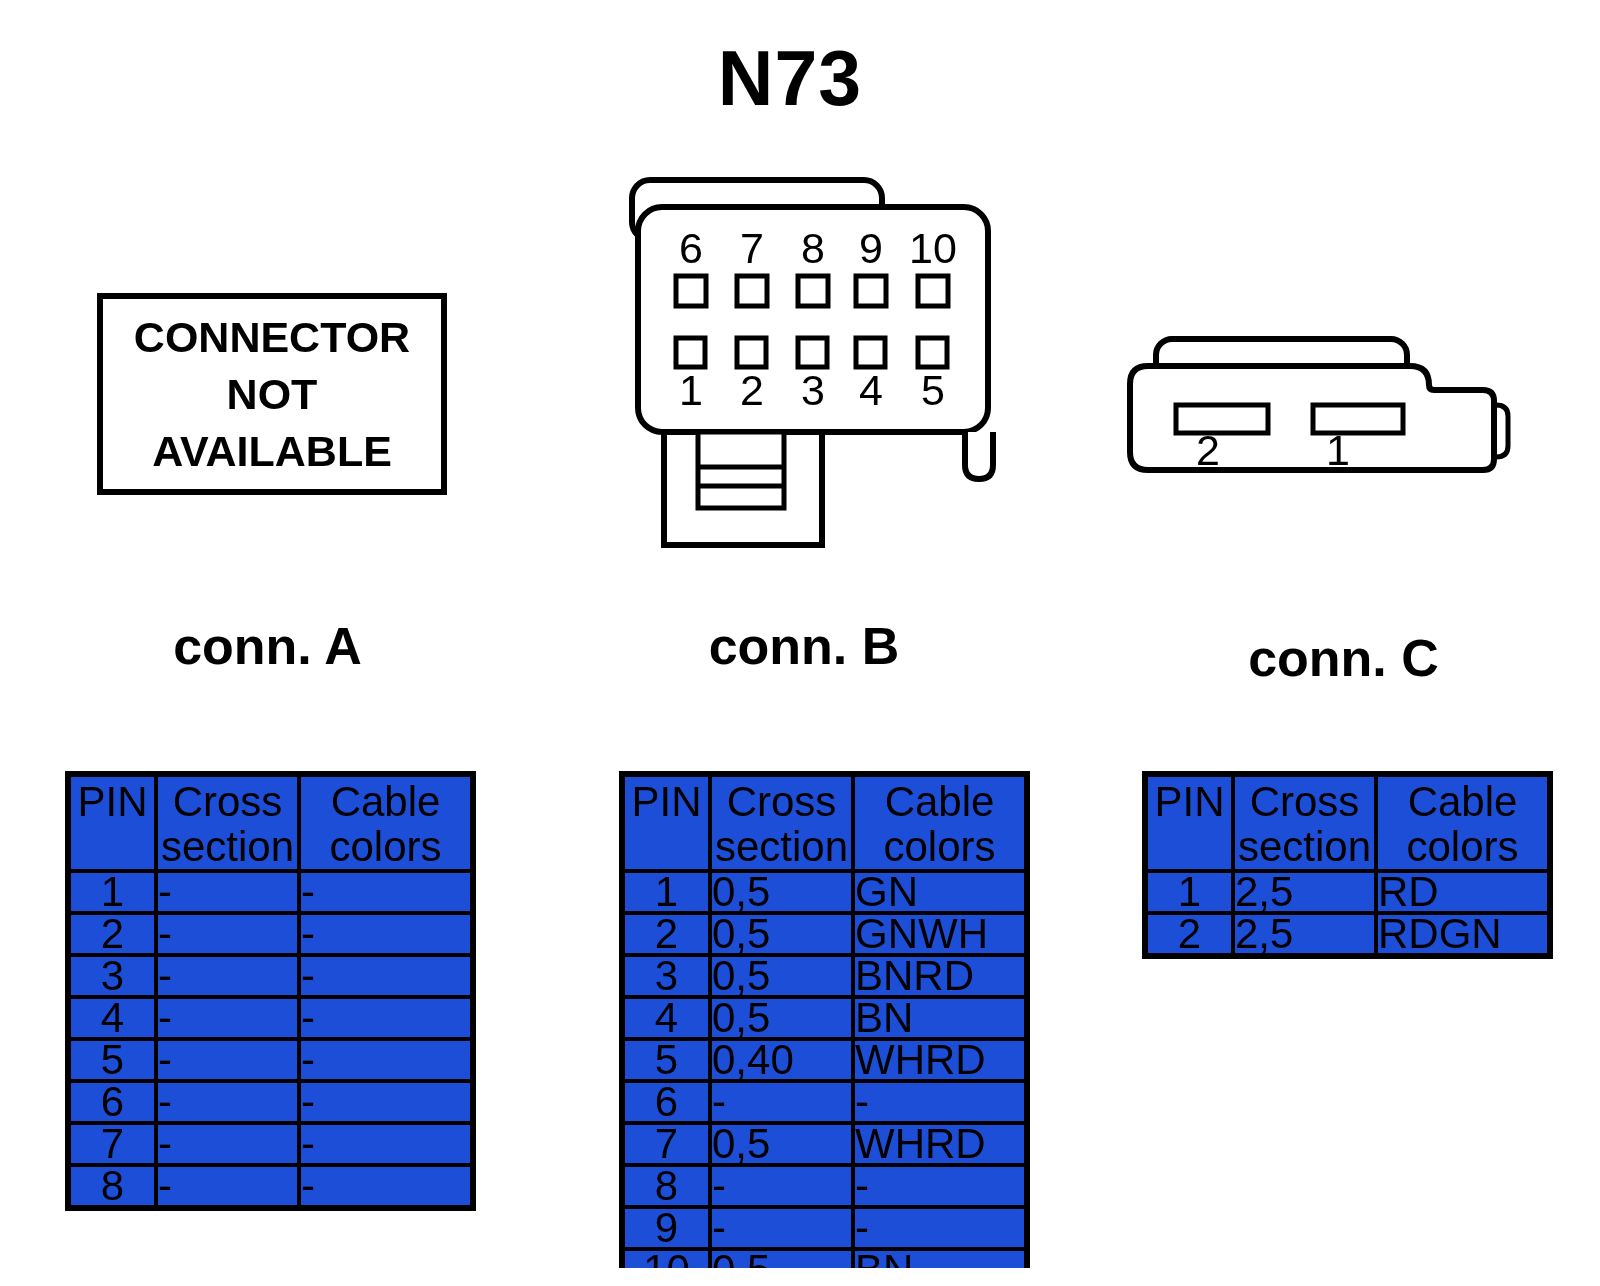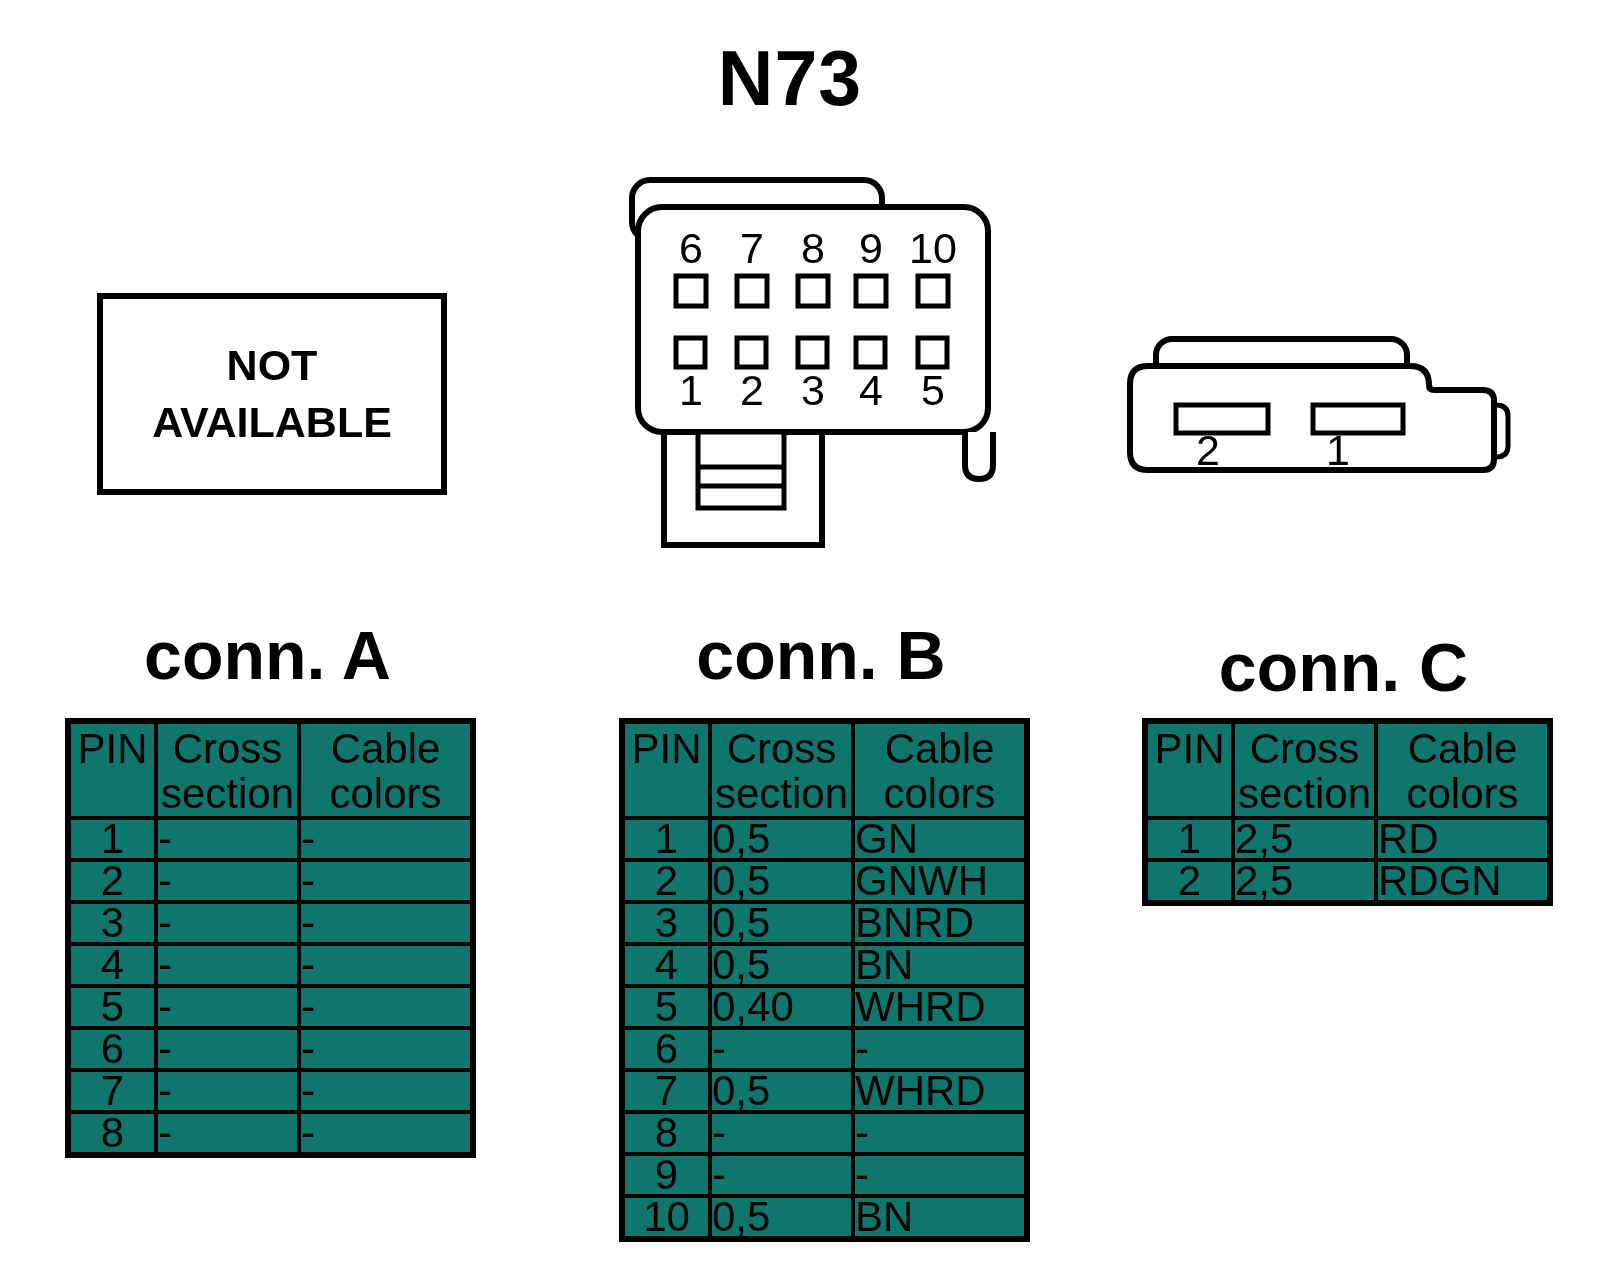--- a/index.html
+++ b/index.html
@@ -15,28 +15,28 @@
   .notice{
     position:absolute;left:97px;top:293px;width:338px;height:190px;
     border:6px solid #000;
     display:flex;flex-direction:column;justify-content:center;align-items:center;
     font-size:43px;font-weight:bold;line-height:57px;text-align:center;
   }
   .conn-svg{position:absolute;}
   .svg-10pin{left:610px;top:170px;}
   .svg-2pin{left:1120px;top:330px;}
   .conn-title{
-    position:absolute;top:616px;font-size:68px;font-weight:bold;text-align:center;
+    position:absolute;top:616px;font-size:52px;font-weight:bold;text-align:center;
   }
   .title-a{left:65px;width:405px;}
-  .title-b{left:619px;width:404px;}
+  .title-b{left:602px;width:404px;}
   .title-c{left:1142px;width:403px;margin-top:12px;}
   table.pin-table{
-    position:absolute;top:718px;border-collapse:collapse;table-layout:fixed;
-    background:#0f766e;
+    position:absolute;top:771px;border-collapse:collapse;table-layout:fixed;
+    background:#1d4ed8;
   }
   .table-a{left:65px;}
   .table-b{left:619px;}
   .table-c{left:1142px;}
   table.pin-table{border:6px solid #000;}
   table.pin-table th,table.pin-table td{border:4px solid #000;overflow:hidden;}
   table.pin-table th{
     height:82px;vertical-align:top;text-align:center;
     font-size:42px;font-weight:normal;line-height:45px;white-space:pre-line;
     padding:2px 0 0 0;
@@ -53,20 +53,21 @@
   svg text{font-family:"Liberation Sans","DejaVu Sans",sans-serif;font-size:43px;fill:#000;}
 </style>
 </head>
 <body>
 
 <div class="page">
 
   <div class="n73-title">N73</div>
 
   <div class="notice">
+    <div>CONNECTOR</div>
     <div>NOT</div>
     <div>AVAILABLE</div>
   </div>
 
   <svg class="conn-svg svg-10pin" width="400" height="390" viewBox="0 0 400 390">
     <rect x="22" y="10" width="250" height="60" rx="18" fill="#fff" stroke="#000" stroke-width="6"></rect>
     <rect x="28" y="37" width="350" height="225" rx="24" fill="#fff" stroke="#000" stroke-width="6"></rect>
     <path d="M 355 262 V 295 Q 355 309 369 309 Q 383 309 383 295 V 262" fill="#fff" stroke="#000" stroke-width="6"></path>
     <rect x="54" y="262" width="158" height="113" fill="#fff" stroke="#000" stroke-width="6"></rect>
     <rect x="88" y="262" width="86" height="76" fill="#fff" stroke="#000" stroke-width="5"></rect>

